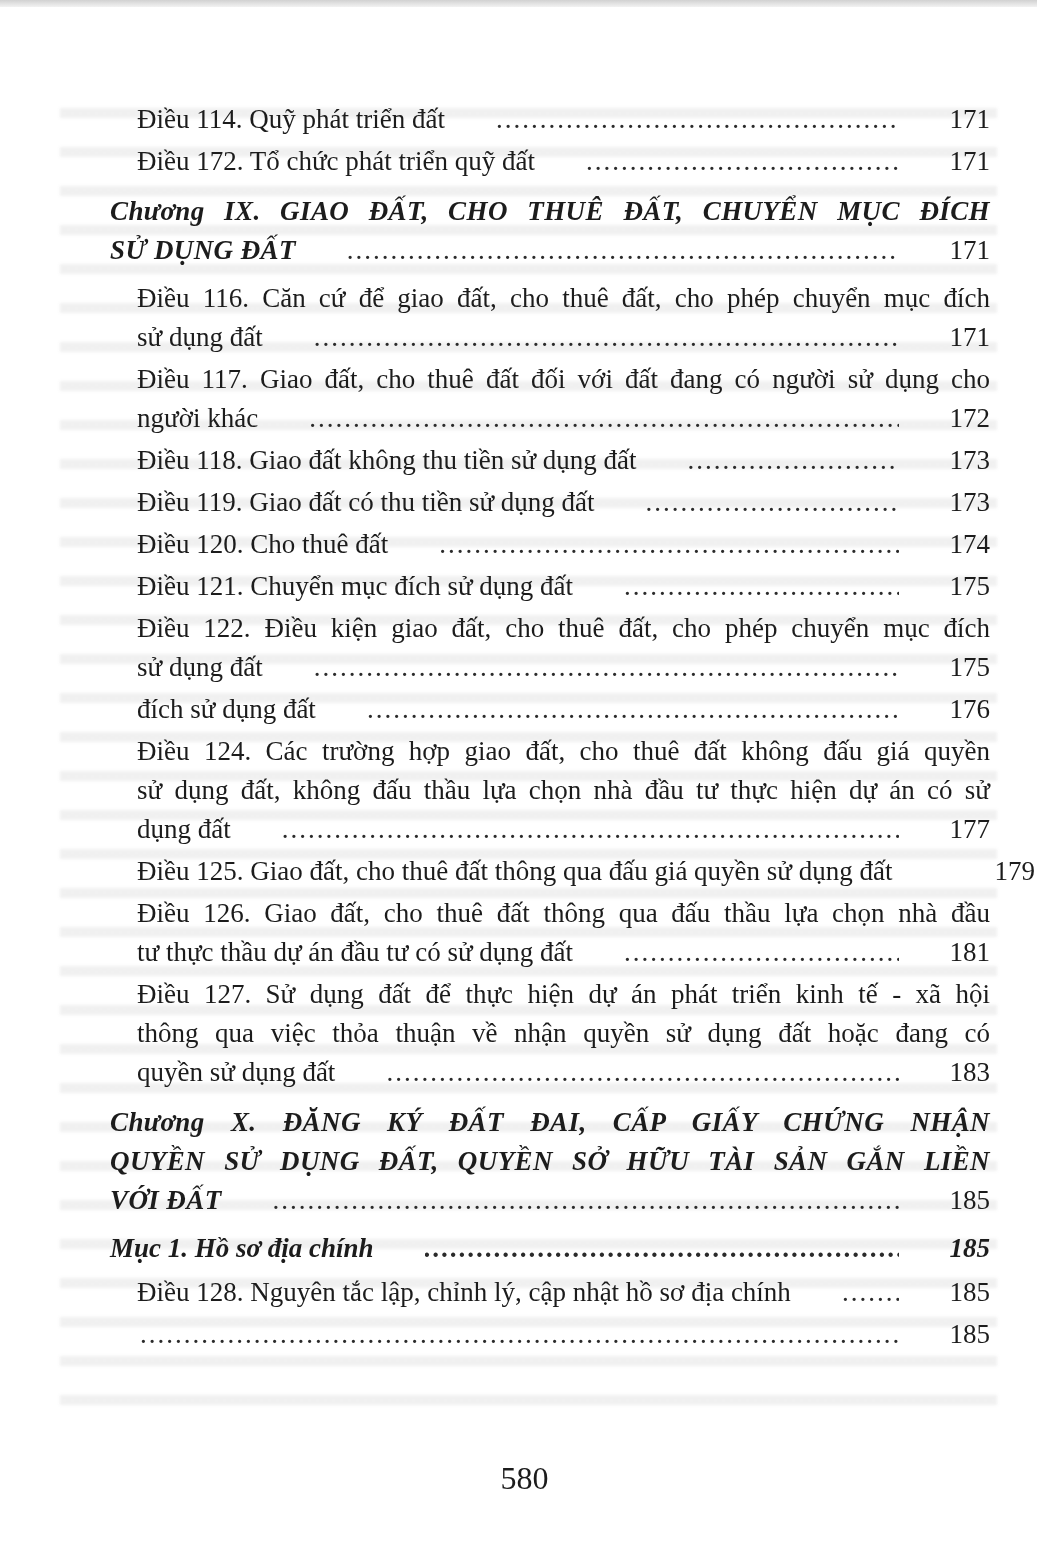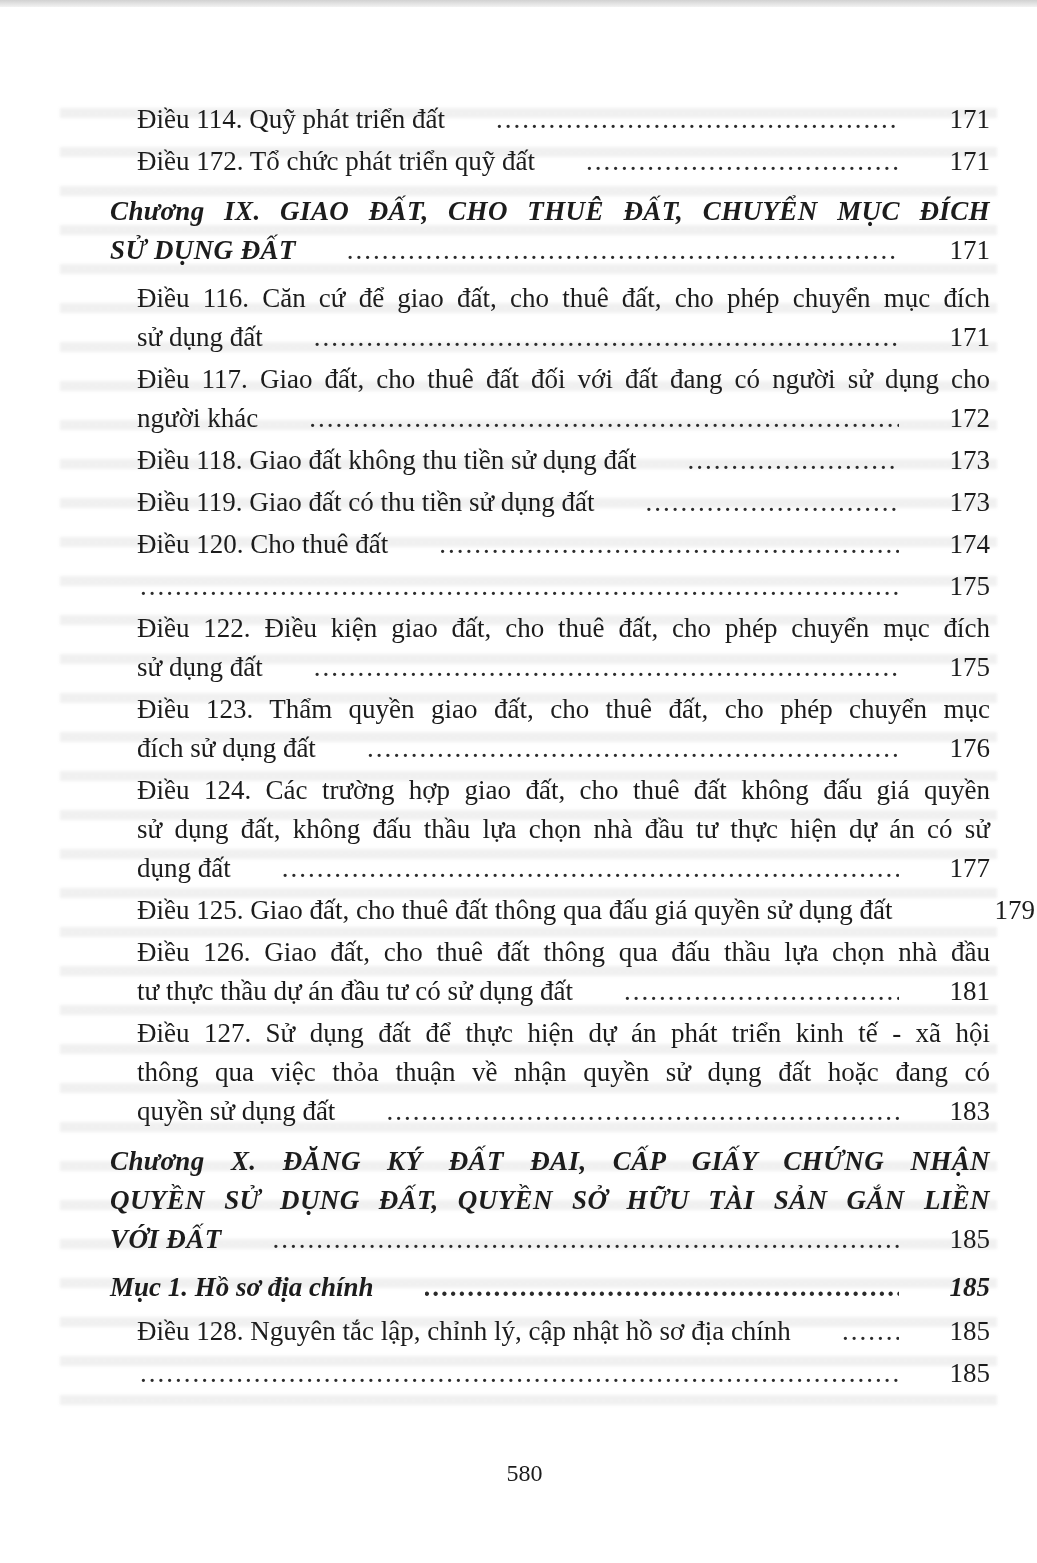--- a/index.html
+++ b/index.html
@@ -71,21 +71,21 @@
     margin: 0 3px;
     letter-spacing: 2px;
     color: #2a2a2a;
   }
   .pg { white-space: nowrap; }
   .footer-page-number {
     position: absolute;
     top: 1460px;
     left: 0; right: 0;
     text-align: center;
-    font-size: 24px;
+    font-size: 32px;
     z-index: 1;
     padding-left: 12px;
   }
 </style>
 </head>
 <body>
 
 <div class="scan-edge"></div>
 <div class="bleedthrough"></div>
 
@@ -145,34 +145,34 @@
       </div>
       <div class="entry dieu">
         <div class="line leader">
           <span class="txt">Điều 120. Cho thuê đất</span>
           <span class="dots">................................................................................................................................................................................................................................................................................................................................................................................................................</span>
           <span class="pg">174</span>
         </div>
       </div>
       <div class="entry dieu">
         <div class="line leader">
+          <span class="txt">Điều 121. Chuyển mục đích sử dụng đất</span>
           <span class="dots">................................................................................................................................................................................................................................................................................................................................................................................................................</span>
           <span class="pg">175</span>
         </div>
       </div>
       <div class="entry dieu">
         <div class="line just"><span class="txt">Điều 122. Điều kiện giao đất, cho thuê đất, cho phép chuyển mục đích</span></div>
         <div class="line leader">
           <span class="txt">sử dụng đất</span>
           <span class="dots">................................................................................................................................................................................................................................................................................................................................................................................................................</span>
           <span class="pg">175</span>
         </div>
       </div>
       <div class="entry dieu">
-        <div class="line just"><span class="txt">Điều 123. Thẩm quyền giao đất, cho thuê đất, cho phép chuyển mục</span></div>
         <div class="line leader">
           <span class="txt">đích sử dụng đất</span>
           <span class="dots">................................................................................................................................................................................................................................................................................................................................................................................................................</span>
           <span class="pg">176</span>
         </div>
       </div>
       <div class="entry dieu">
         <div class="line just"><span class="txt">Điều 124. Các trường hợp giao đất, cho thuê đất không đấu giá quyền</span></div>
         <div class="line just"><span class="txt">sử dụng đất, không đấu thầu lựa chọn nhà đầu tư thực hiện dự án có sử</span></div>
         <div class="line leader">

